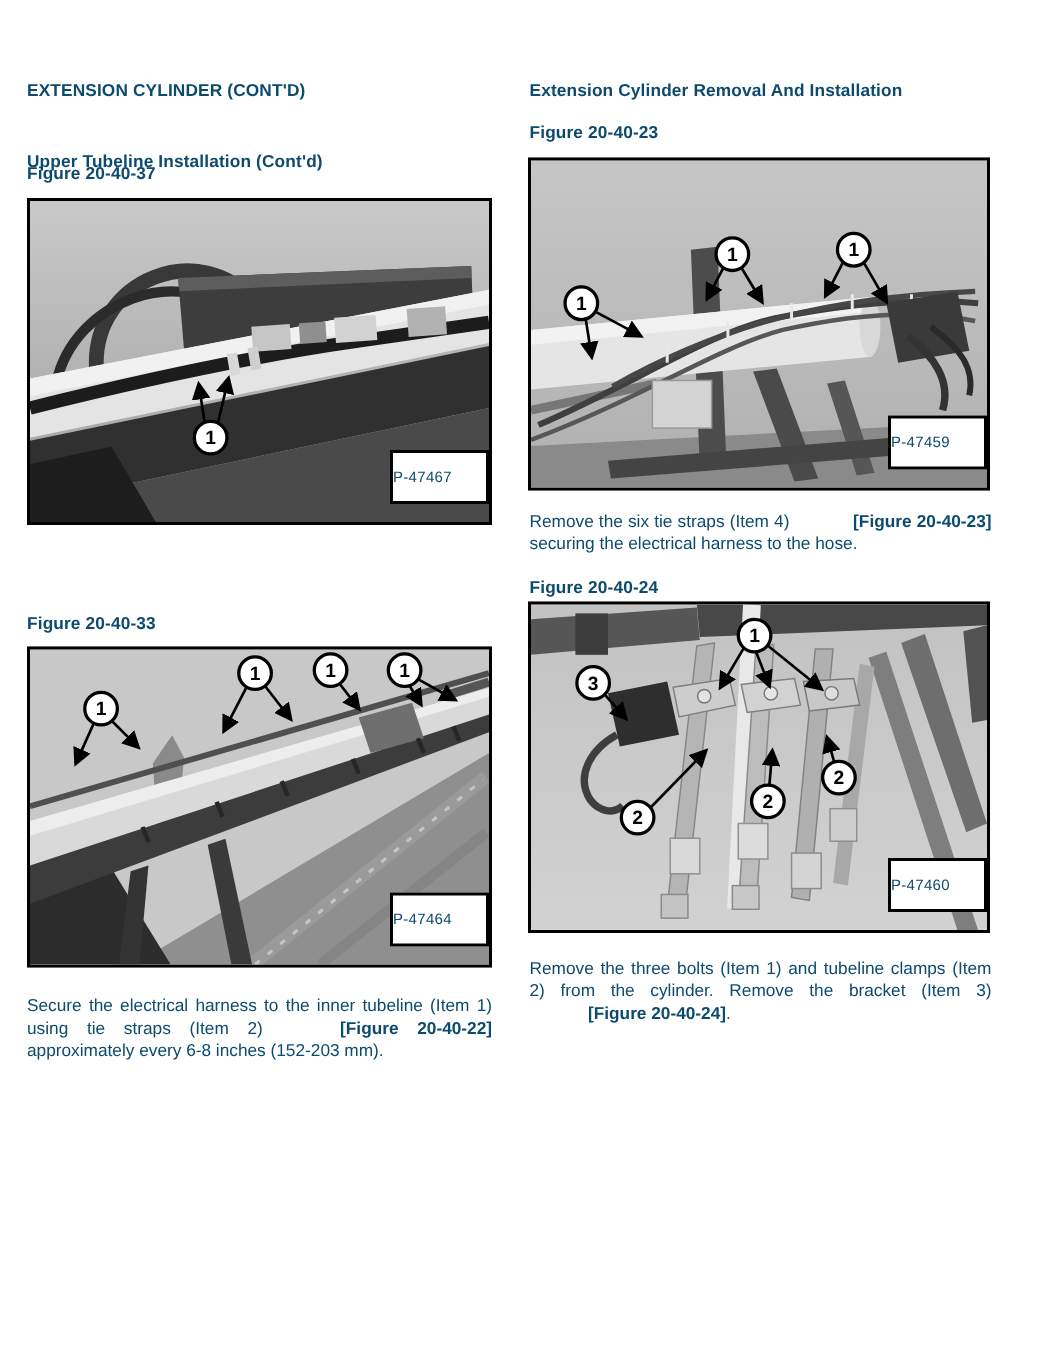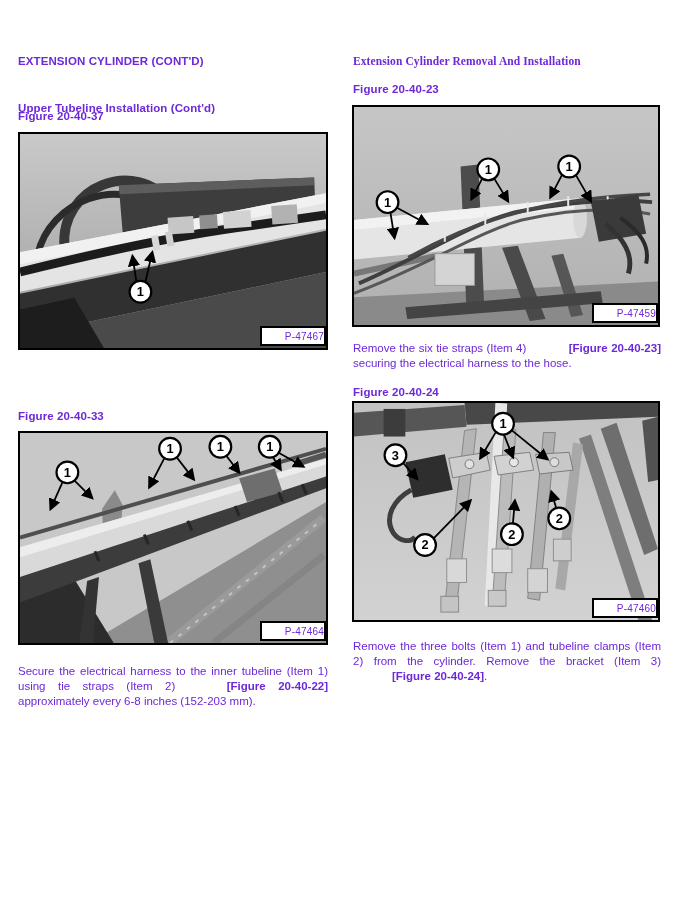--- a/index.html
+++ b/index.html
@@ -1,37 +1,37 @@
 <!DOCTYPE html>
 <html><head>
 <meta charset="utf-8">
 <style>
   html,body { margin:0; padding:0; background:#ffffff; }
   .page {
     position:relative; width:692px; height:901px; background:#ffffff;
-    font-family:"Liberation Sans", sans-serif; color:#6d28d9; overflow:hidden;
+    font-family:"Liberation Sans", sans-serif; color:#0c4a6e; overflow:hidden;
   }
   .heading {
     position:absolute; font-size:11.5px; font-weight:bold; white-space:nowrap;
     letter-spacing:0.1px;
   }
   .body-text {
     position:absolute; font-size:11.5px; line-height:15px; text-align:justify;
     margin:0;
   }
   .body-text b { font-weight:bold;padding-left:39px; }
   .photo {
     position:absolute; border:2px solid #000; box-sizing:border-box;
     background:#b9b9b9;
   }
   .photo svg { display:block; width:100%; height:100%; }
   .photo-label {
-    position:absolute; right:0; bottom:2px; width:66px; height:20px;
+    position:absolute; right:0; bottom:12px; width:66px; height:36px;
     background:#fff; border:2px solid #000; box-sizing:border-box;
-    display:flex; align-items:center; justify-content:flex-end;
+    display:flex; align-items:center; justify-content:flex-start;
     font-size:10px; letter-spacing:0.2px;
   }
   
   .co-circle { fill:#ffffff; stroke:#000000; stroke-width:2.2; }
   .co-num { font-family:"Liberation Sans", sans-serif; font-size:13px; font-weight:bold;
             text-anchor:middle; fill:#000; }
   .co-arrow { stroke:#000; stroke-width:1.8; fill:none; }
 </style>
 </head>
 <body>
@@ -132,21 +132,21 @@
       <circle class="co-circle" cx="253" cy="14" r="11"></circle>
       <text class="co-num" x="253" y="18.5">1</text>
     </svg>
     <div class="photo-label">
       <span>P-47464</span>
     </div>
   </div>
 
   <p class="body-text" style="left:18px; top:664px; width:310px;"><span>Secure the electrical harness to the inner tubeline (Item 1) using tie straps (Item 2) </span><b>[Figure 20-40-22]</b><span> approximately every 6-8 inches (152-203 mm).</span></p>
 
-  <div class="heading" style="left:353px; top:55px;font-family:Liberation Serif, serif;">Extension Cylinder Removal And Installation</div>
+  <div class="heading" style="left:353px; top:55px;">Extension Cylinder Removal And Installation</div>
   <div class="heading" style="left:353px; top:83px;">Figure 20-40-23</div>
 
   <div class="photo" style="left:352px; top:105px; width:308px; height:222px;">
     <svg viewBox="0 0 308 220" preserveAspectRatio="none">
       <defs>
         <linearGradient id="p3bg" x1="0" y1="0" x2="0" y2="1">
           <stop offset="0" stop-color="#c6c6c6"></stop>
             <stop offset="1" stop-color="#b0b0b0"></stop>
         </linearGradient>
         <marker id="ah3" viewBox="0 0 10 10" refX="8" refY="5" markerWidth="7" markerHeight="7" orient="auto">

